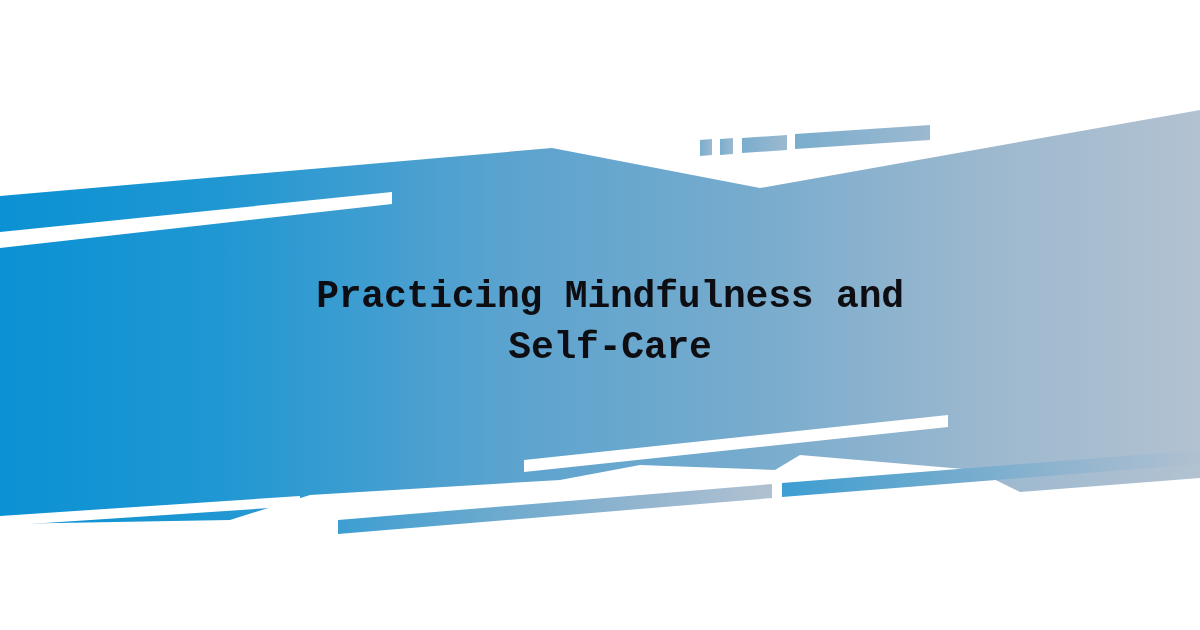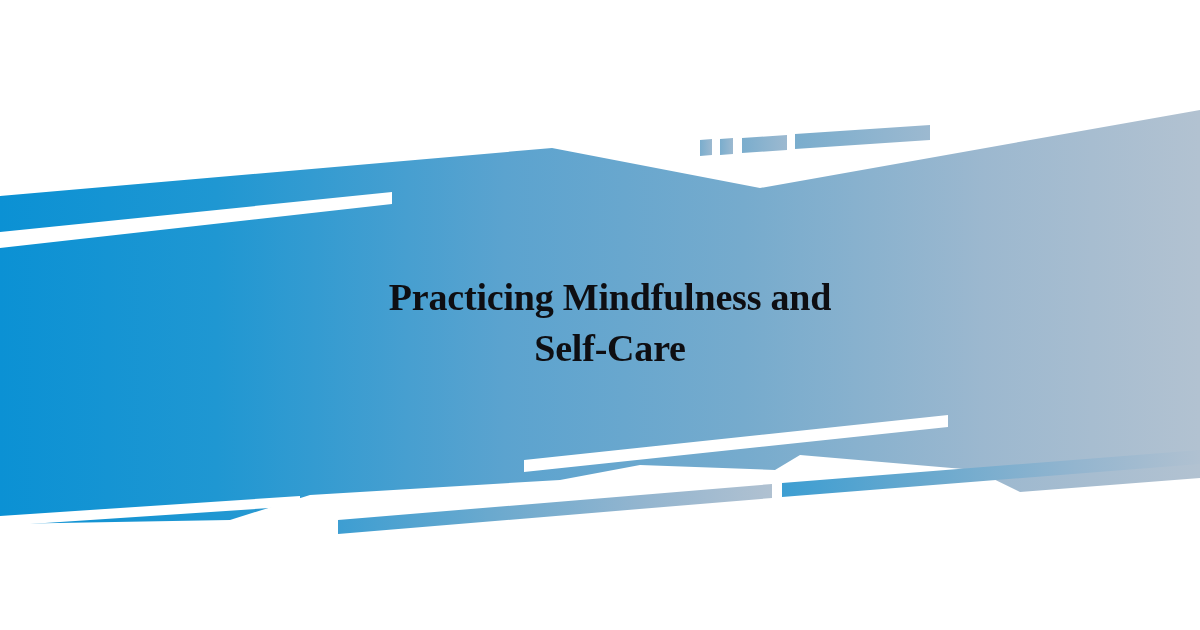--- a/index.html
+++ b/index.html
@@ -36,21 +36,21 @@
     height: 630px;
     pointer-events: none;
   }
   #banner-title {
     position: absolute;
     left: 300px;
     top: 272px;
     width: 620px;
     margin: 0;
     text-align: center;
-    font-family: Liberation Serif, serif;
+    font-family: Liberation Mono, monospace;
     font-size: 38px;
     font-weight: bold;
     line-height: 1.33;
     letter-spacing: -0.2px;
     color: #0e0e12;
     white-space: pre-line;
   }
 </style>
 </head>
 <body>

